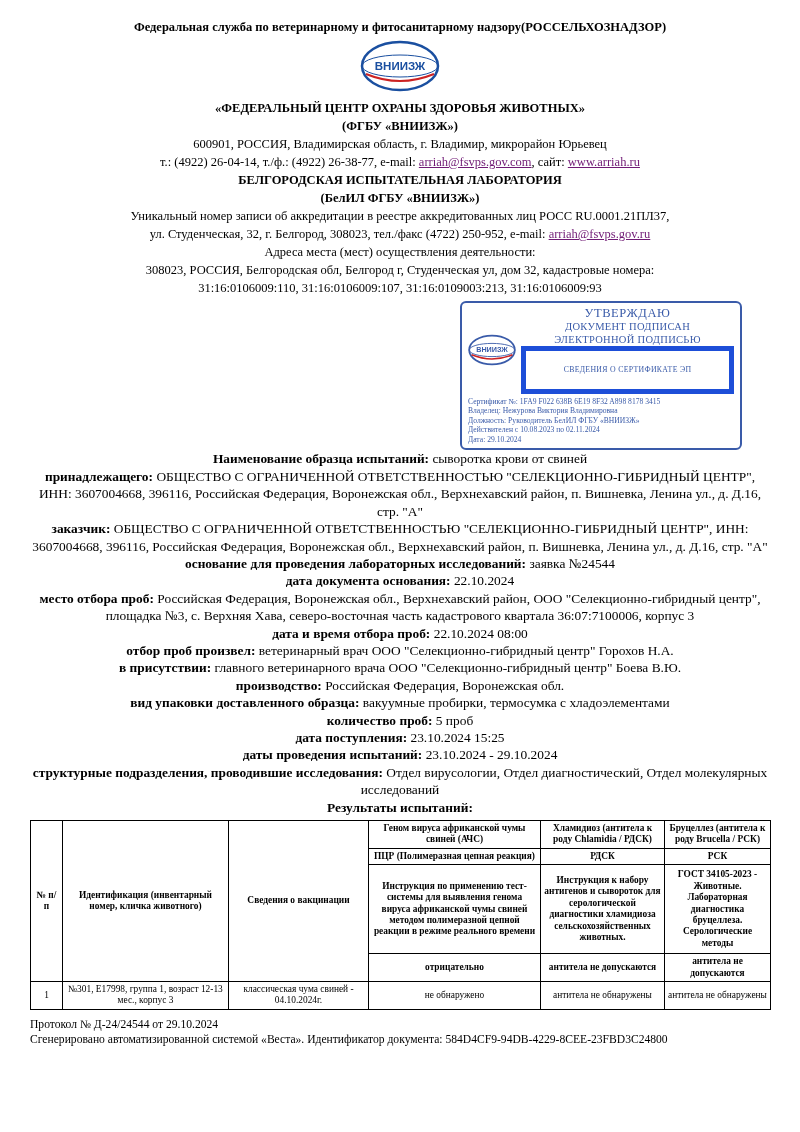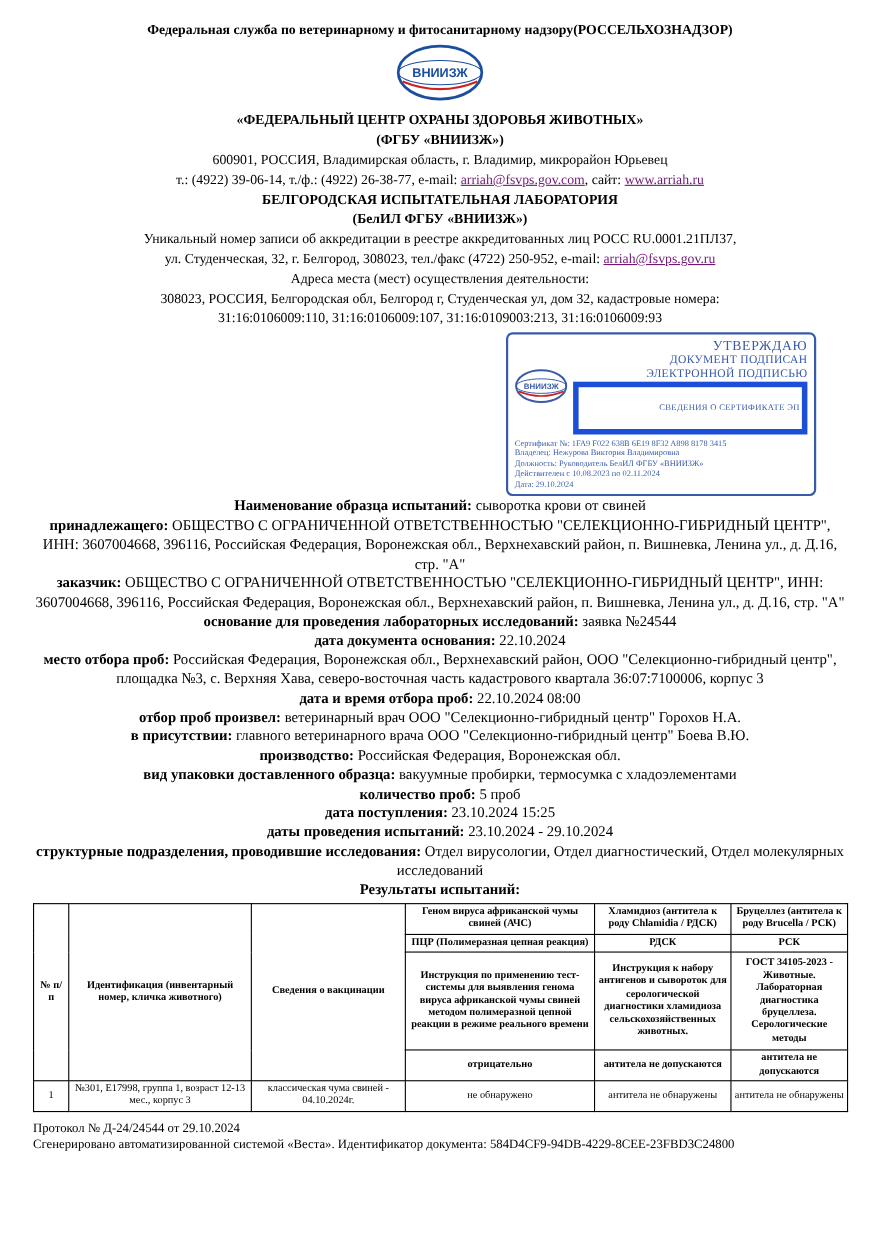--- a/index.html
+++ b/index.html
@@ -9,21 +9,21 @@
   }
   .bold{font-weight:bold;}
   .agency{font-size:12.5px;font-weight:bold;text-align:center;line-height:18px;margin-bottom:3px;}
   .logo-wrap{text-align:center;margin:4px 0 3px;}
   .hdr-line{font-size:12.5px;line-height:18px;text-align:center;}
   .lnk{color:#701a75;text-decoration:underline;cursor:pointer;}
   
   .stamp-row{display:flex;justify-content:flex-end;padding-right:28px;margin-top:4px;}
   .stamp{width:282px;border:2px solid #3a5ba9;border-radius:6px;color:#3a5ba9;padding:3px 6px 4px;box-sizing:border-box;}
   .stamp-top{display:flex;align-items:center;gap:5px;}
-  .stamp-head{flex:1;text-align:right;}
+  .stamp-head{flex:1;text-align:center;}
   .stamp-approve{font-size:12.5px;line-height:15px;letter-spacing:0.6px;}
   .stamp-line{font-size:10.5px;line-height:12.5px;letter-spacing:0.3px;}
   .cert-box{border:5px solid #1d4ed8;font-size:7.8px;line-height:9.5px;padding:14px 2px;margin-top:0;letter-spacing:0.3px;}
   .cert-details{margin-top:3px;font-size:7.6px;line-height:9.6px;text-align:left;}
   
   .title{font-size:15.5px;font-weight:bold;text-align:center;margin:6px 0 6px;line-height:20px;}
   .fields{font-size:13.4px;line-height:17.4px;text-align:center;}
   .fields p{margin:0;}
   .fields .lbl{font-weight:bold;}
   
@@ -48,21 +48,21 @@
       <ellipse cx="40" cy="26" rx="38" ry="11" fill="none" stroke="#1a4fa0" stroke-width="1"></ellipse>
       <path d="M6,34 Q40,48 74,34" stroke="#cc2222" fill="none" stroke-width="2"></path>
       <text x="40" y="30" text-anchor="middle" font-size="11.5" font-weight="bold" fill="#1a4fa0" font-family="Liberation Sans, sans-serif">ВНИИЗЖ</text>
     </svg>
   </div>
 
   <div class="hdr-line bold">«ФЕДЕРАЛЬНЫЙ ЦЕНТР ОХРАНЫ ЗДОРОВЬЯ ЖИВОТНЫХ»</div>
   <div class="hdr-line bold">(ФГБУ «ВНИИЗЖ»)</div>
   <div class="hdr-line">600901, РОССИЯ, Владимирская область, г. Владимир, микрорайон Юрьевец</div>
   <div class="hdr-line">
-    <span>т.: (4922) 39-06-14, т./ф.: (4922) 26-38-77, e-mail: </span><a class="lnk">arriah@fsvps.gov.com</a><span>, сайт: </span><a class="lnk">www.arriah.ru</a>
+    <span>т.: (4922) 26-04-14, т./ф.: (4922) 26-38-77, e-mail: </span><a class="lnk">arriah@fsvps.gov.com</a><span>, сайт: </span><a class="lnk">www.arriah.ru</a>
   </div>
   <div class="hdr-line bold">БЕЛГОРОДСКАЯ ИСПЫТАТЕЛЬНАЯ ЛАБОРАТОРИЯ</div>
   <div class="hdr-line bold">(БелИЛ ФГБУ «ВНИИЗЖ»)</div>
   <div class="hdr-line">Уникальный номер записи об аккредитации в реестре аккредитованных лиц РОСС RU.0001.21ПЛ37,</div>
   <div class="hdr-line">
     <span>ул. Студенческая, 32, г. Белгород, 308023, тел./факс (4722) 250-952, e-mail: </span><a class="lnk">arriah@fsvps.gov.ru</a>
   </div>
   <div class="hdr-line">Адреса места (мест) осуществления деятельности:</div>
   <div class="hdr-line">308023, РОССИЯ, Белгородская обл, Белгород г, Студенческая ул, дом 32, кадастровые номера:</div>
   <div class="hdr-line">31:16:0106009:110, 31:16:0106009:107, 31:16:0109003:213, 31:16:0106009:93</div>

